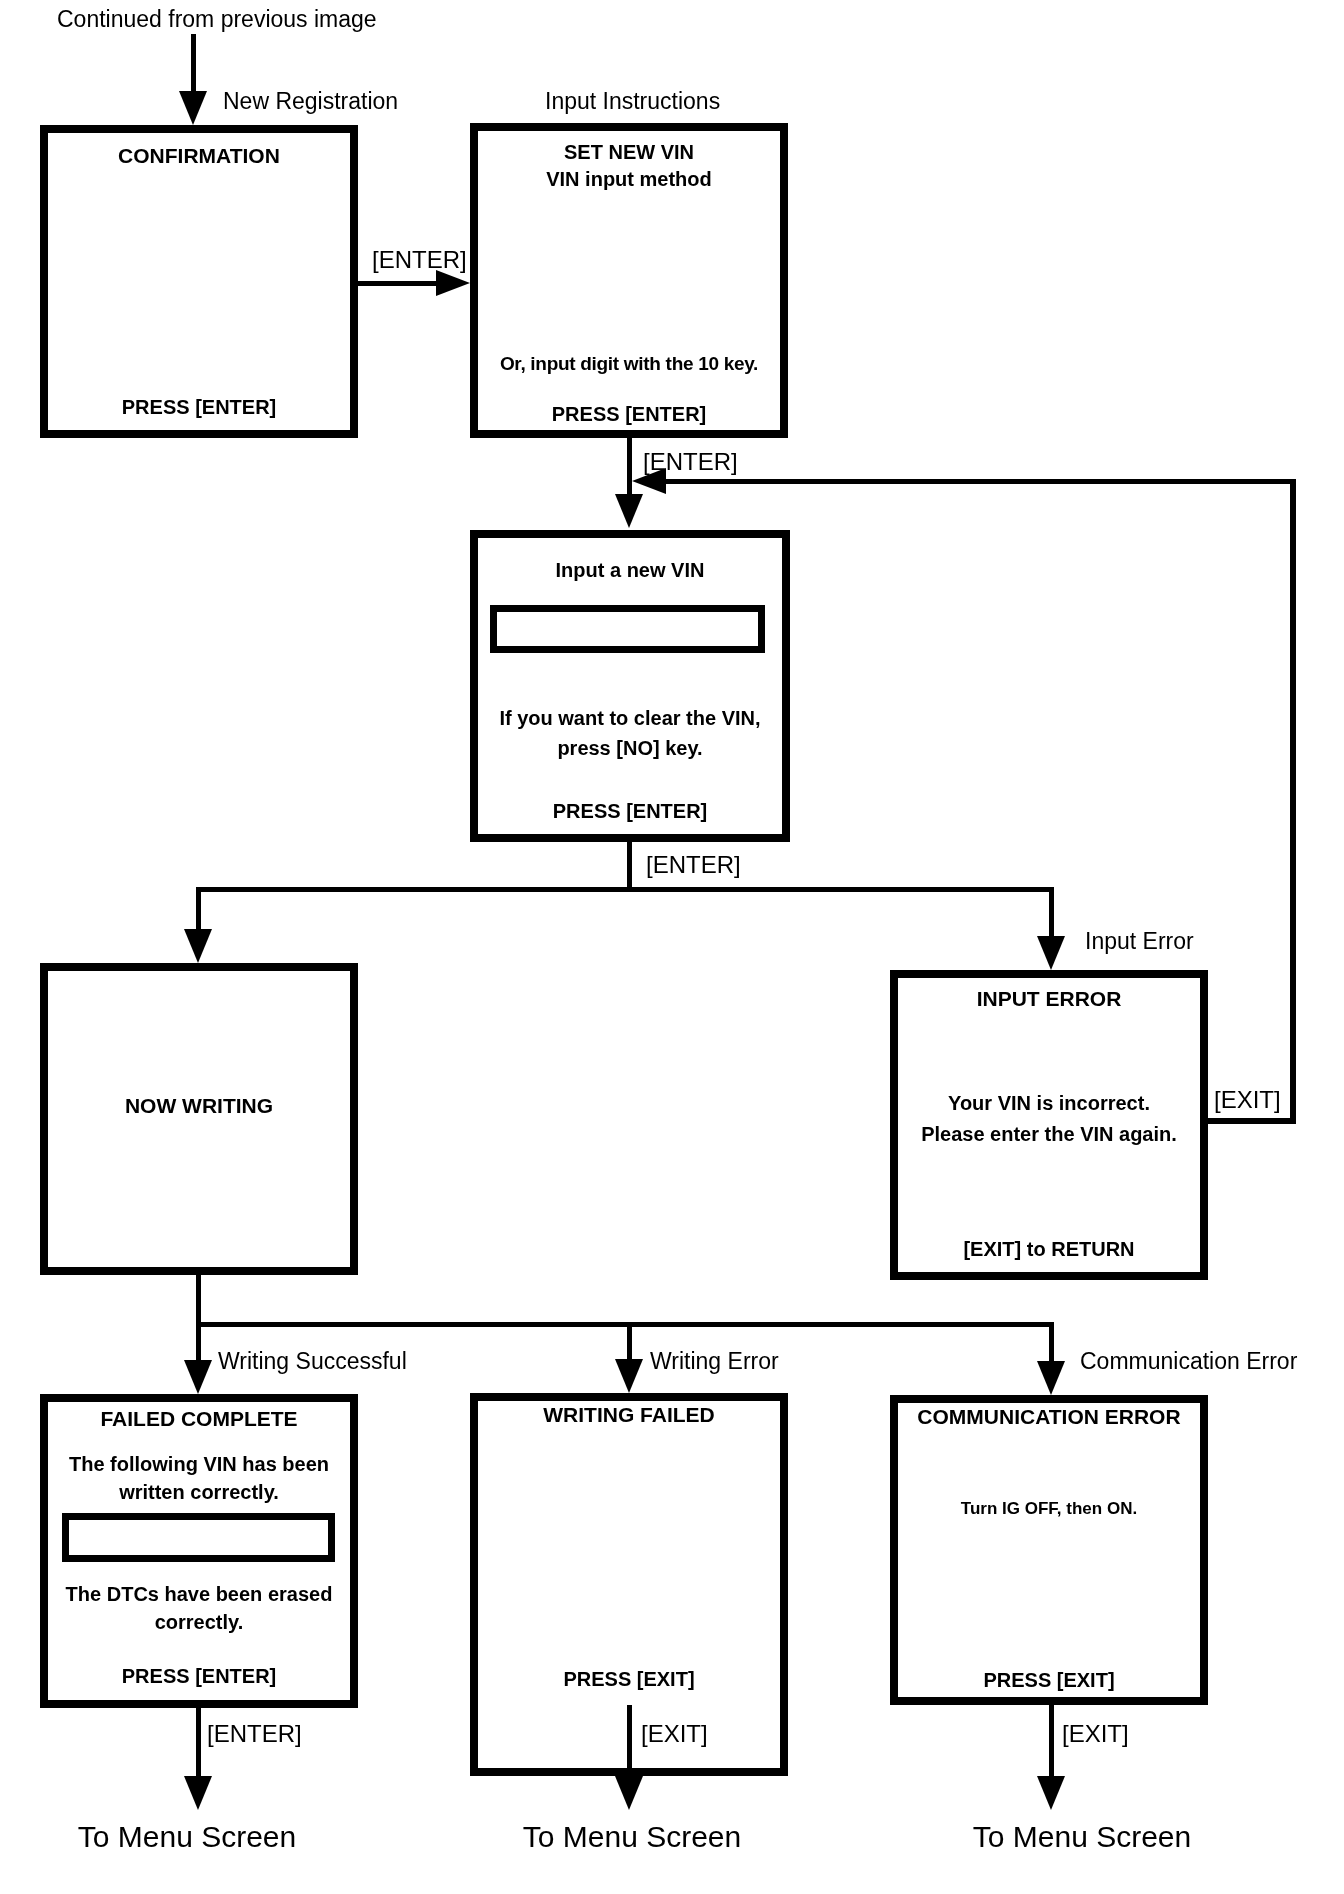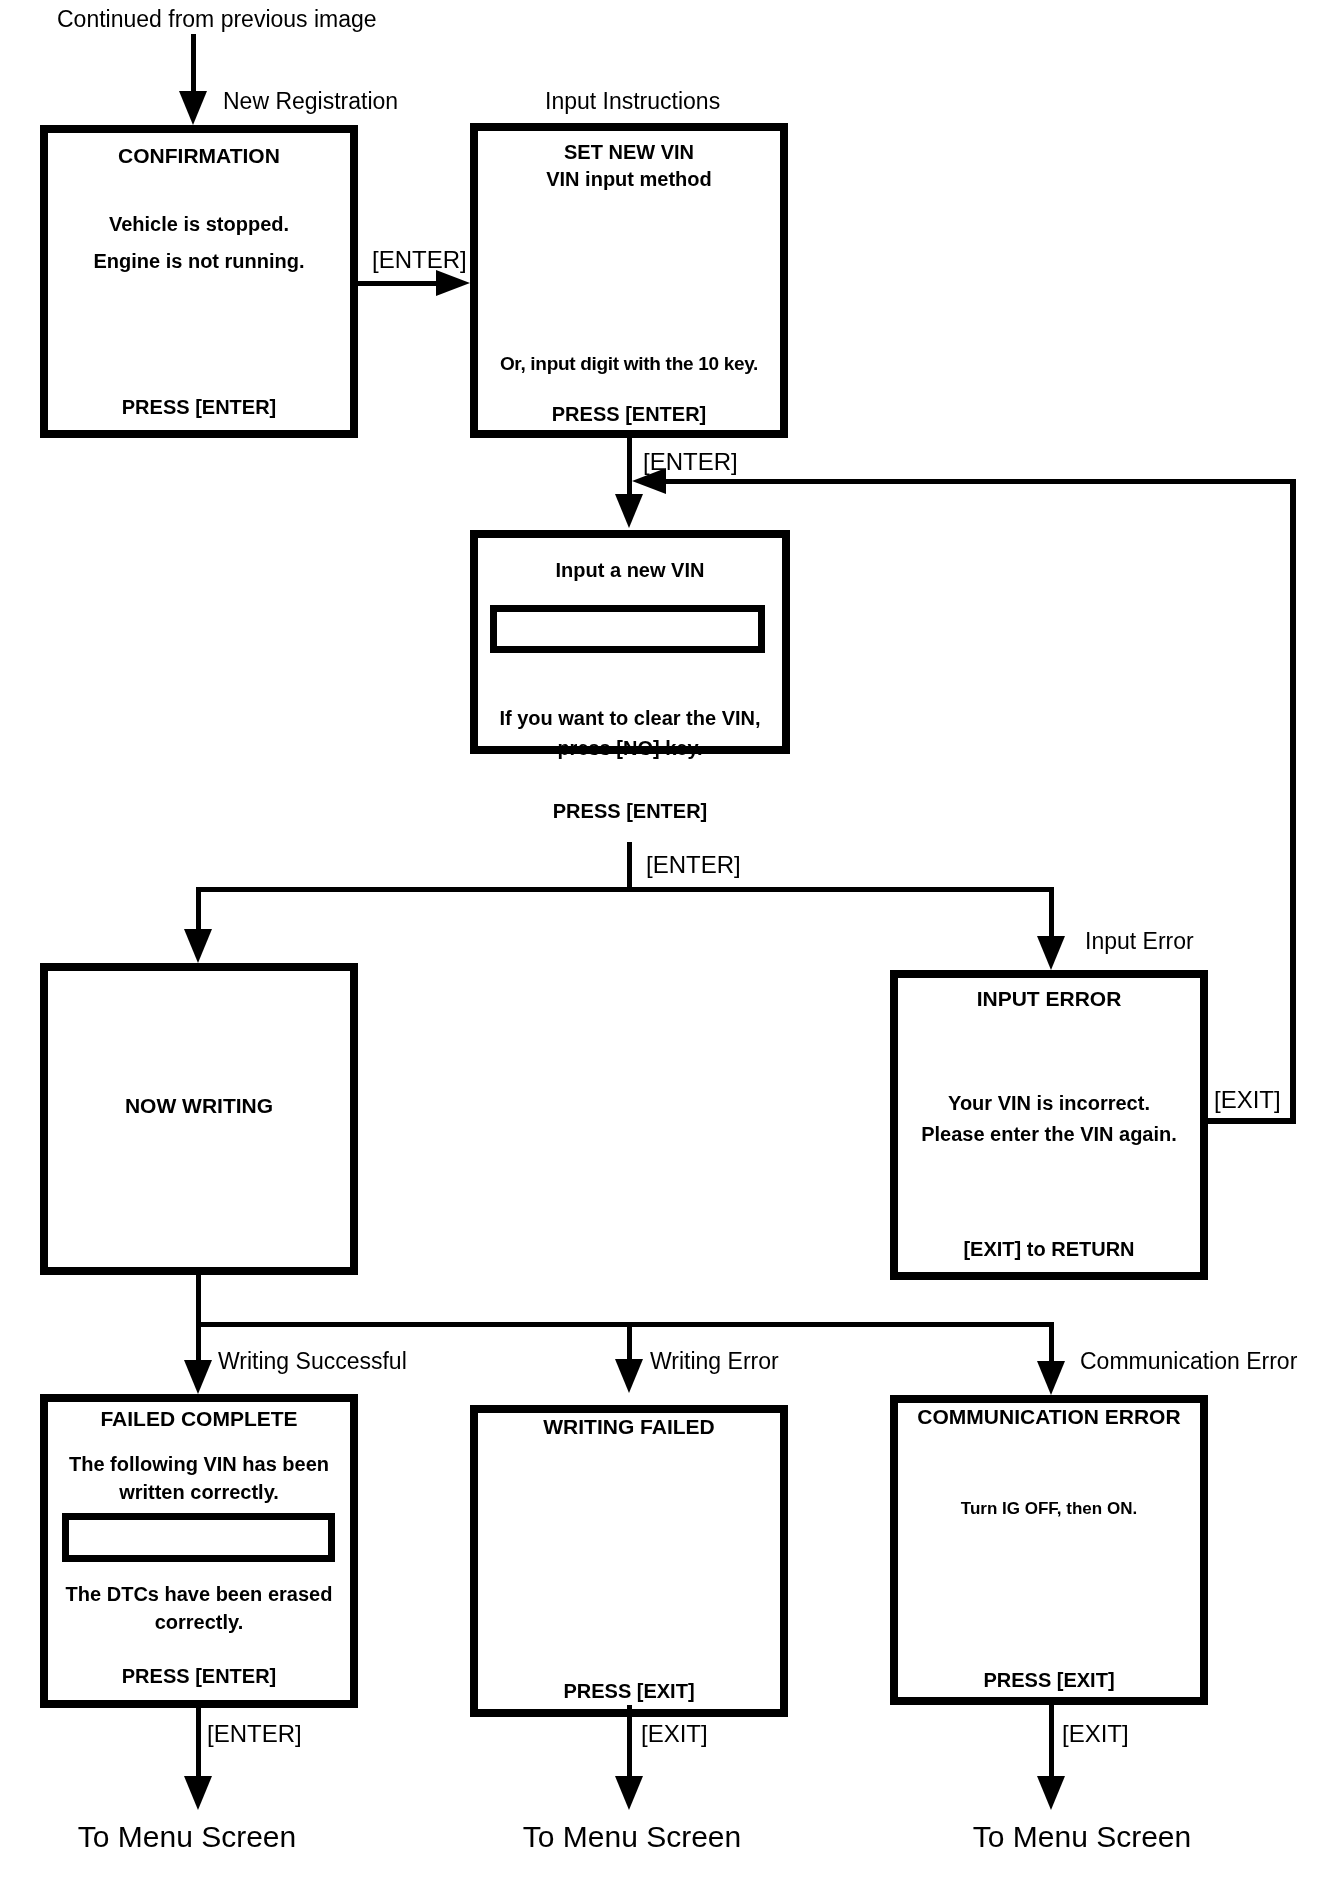--- a/index.html
+++ b/index.html
@@ -25,24 +25,20 @@
 <div id="canvas">
 
   <div class="lbl" style="left:57px;top:6px;">Continued from previous image</div>
   <div class="vline" style="left:191px;top:34px;width:5px;height:60px;"></div>
   <div class="ah-down" style="left:179px;top:91px;"></div>
   <div class="lbl" style="left:223px;top:88px;">New Registration</div>
   <div class="lbl" style="left:545px;top:88px;">Input Instructions</div>
 
   <div class="box" style="left:40px;top:125px;width:318px;height:313px;padding-left:32px;">
     <div class="t" style="top:11px;font-size:21px;">CONFIRMATION</div>
-    <div class="t" style="top:73px;font-size:20px;line-height:37px;">
-      <div>Vehicle is stopped.</div>
-      <div>Engine is not running.</div>
-    </div>
     <div class="t" style="top:263px;font-size:20px;">PRESS [ENTER]</div>
   </div>
 
   <div class="key" style="left:372px;top:246px;">[ENTER]</div>
   <div class="hline" style="left:358px;top:281px;width:82px;height:5px;"></div>
   <div class="ah-right" style="left:436px;top:270px;"></div>
 
   <div class="box" style="left:470px;top:123px;width:318px;height:315px;">
     <div class="t" style="top:8px;font-size:20px;line-height:27px;">
       <div>SET NEW VIN</div>
@@ -54,21 +50,21 @@
 
   <div class="vline" style="left:627px;top:438px;width:5px;height:60px;"></div>
   <div class="key" style="left:643px;top:448px;">[ENTER]</div>
   <div class="ah-down" style="left:615px;top:494px;"></div>
   <div class="ah-left" style="left:632px;top:468px;"></div>
   <div class="hline" style="left:664px;top:479px;width:632px;height:5px;"></div>
   <div class="vline" style="left:1290px;top:479px;width:6px;height:645px;"></div>
   <div class="hline" style="left:1208px;top:1118px;width:88px;height:6px;"></div>
   <div class="key" style="left:1214px;top:1086px;">[EXIT]</div>
 
-  <div class="box" style="left:470px;top:530px;width:320px;height:224px;padding-left:36px;">
+  <div class="box" style="left:470px;top:530px;width:320px;height:312px;padding-left:36px;">
     <div class="t" style="top:21px;font-size:20px;">Input a new VIN</div>
     <div class="field" style="left:12px;top:67px;width:275px;height:48px;"></div>
     <div class="t" style="top:165px;font-size:20px;line-height:30px;">
       <div>If you want to clear the VIN,</div>
       <div>press [NO] key.</div>
     </div>
     <div class="t" style="top:262px;font-size:20px;">PRESS [ENTER]</div>
   </div>
 
   <div class="vline" style="left:627px;top:842px;width:5px;height:49px;"></div>
@@ -112,21 +108,21 @@
       <div>written correctly.</div>
     </div>
     <div class="field" style="left:14px;top:111px;width:273px;height:49px;"></div>
     <div class="t" style="top:178px;font-size:20px;line-height:28px;">
       <div>The DTCs have been erased</div>
       <div>correctly.</div>
     </div>
     <div class="t" style="top:263px;font-size:20px;">PRESS [ENTER]</div>
   </div>
 
-  <div class="box" style="left:470px;top:1393px;width:318px;height:312px;margin-top:12px;">
+  <div class="box" style="left:470px;top:1393px;width:318px;height:383px;">
     <div class="t" style="top:2px;font-size:21px;">WRITING FAILED</div>
     <div class="t" style="top:267px;font-size:20px;">PRESS [EXIT]</div>
   </div>
 
   <div class="box" style="left:890px;top:1395px;width:318px;height:310px;">
     <div class="t" style="top:2px;font-size:21px;">COMMUNICATION ERROR</div>
     <div class="t" style="top:96px;font-size:17px;">Turn IG OFF, then ON.</div>
     <div class="t" style="top:266px;font-size:20px;">PRESS [EXIT]</div>
   </div>
 

